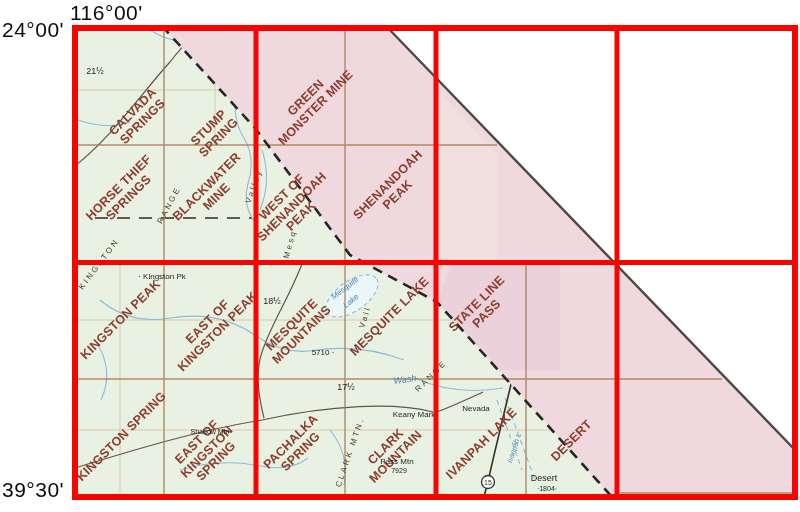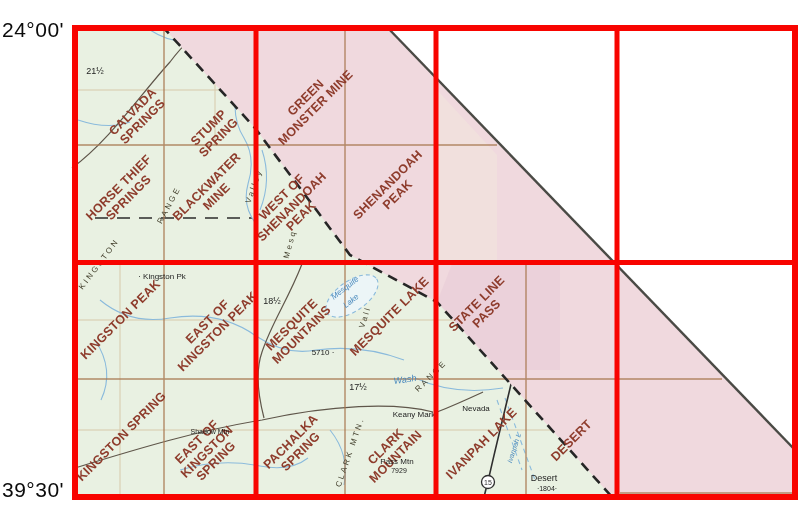--- a/index.html
+++ b/index.html
@@ -163,21 +163,21 @@
     <div class="q" style="left:572px;top:441px">
       <div>DESERT</div>
     </div>
   </div>
 
   <div class="txt">
     <div class="mt" style="left:95px;top:71px">21½</div>
     <div class="mt s8" style="left:162px;top:276px">· Kingston Pk</div>
     <div class="mt" style="left:272px;top:301px">18½</div>
     <div class="mt s8" style="left:323px;top:352px">5710 ·</div>
-    <div class="mt" style="left:358px;top:387px">17½</div>
+    <div class="mt" style="left:346px;top:387px">17½</div>
     <div class="mt s8" style="left:414px;top:414px">Keany Mark</div>
     <div class="mt s8" style="left:397px;top:461px">Pass Mtn</div>
     <div class="mt s7" style="left:399px;top:470px">7929</div>
     <div class="mt" style="left:544px;top:478px">Desert</div>
     <div class="mt s7" style="left:547px;top:488px">·1804·</div>
     <div class="mt s8" style="left:476px;top:408px">Nevada</div>
     <div class="mt s7" style="left:210px;top:431px">Shadow Mtn</div>
     <div class="mt blue" style="left:405px;top:380px;transform:translate(-50%,-50%) rotate(-8deg)">Wash</div>
     <div class="mt blue s8" style="left:345px;top:288px;transform:translate(-50%,-50%) rotate(-38deg)">Mesquite</div>
     <div class="mt blue s8" style="left:351px;top:301px;transform:translate(-50%,-50%) rotate(-38deg)">Lake</div>
@@ -194,16 +194,17 @@
   <svg class="lyr-top" width="800" height="512" viewBox="0 0 800 512">
     <g stroke="#f80400" fill="none">
       <rect x="75" y="28" width="720" height="469" stroke-width="6"></rect>
       <line x1="256" y1="25" x2="256" y2="500" stroke-width="5"></line>
       <line x1="436" y1="25" x2="436" y2="500" stroke-width="5"></line>
       <line x1="617" y1="25" x2="617" y2="500" stroke-width="5"></line>
       <line x1="72" y1="262.5" x2="798" y2="262.5" stroke-width="5"></line>
     </g>
   </svg>
 
+  <div class="coord" style="left:70px;top:1px">116°00'</div>
   <div class="coord" style="left:2px;top:18px">24°00'</div>
   <div class="coord" style="left:2px;top:478px">39°30'</div>
 
 </div>
 
 </body></html>

